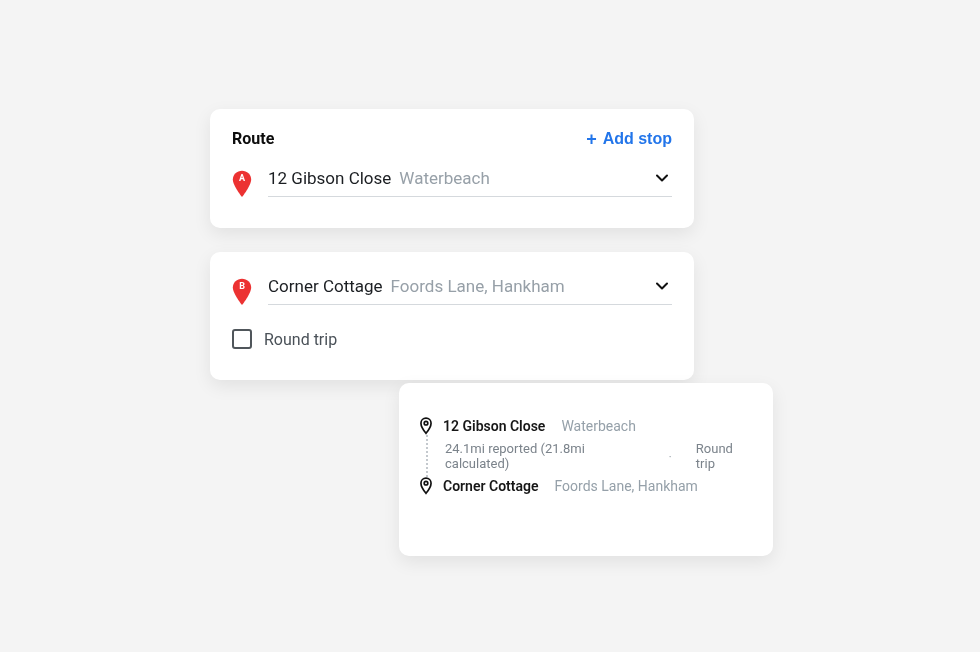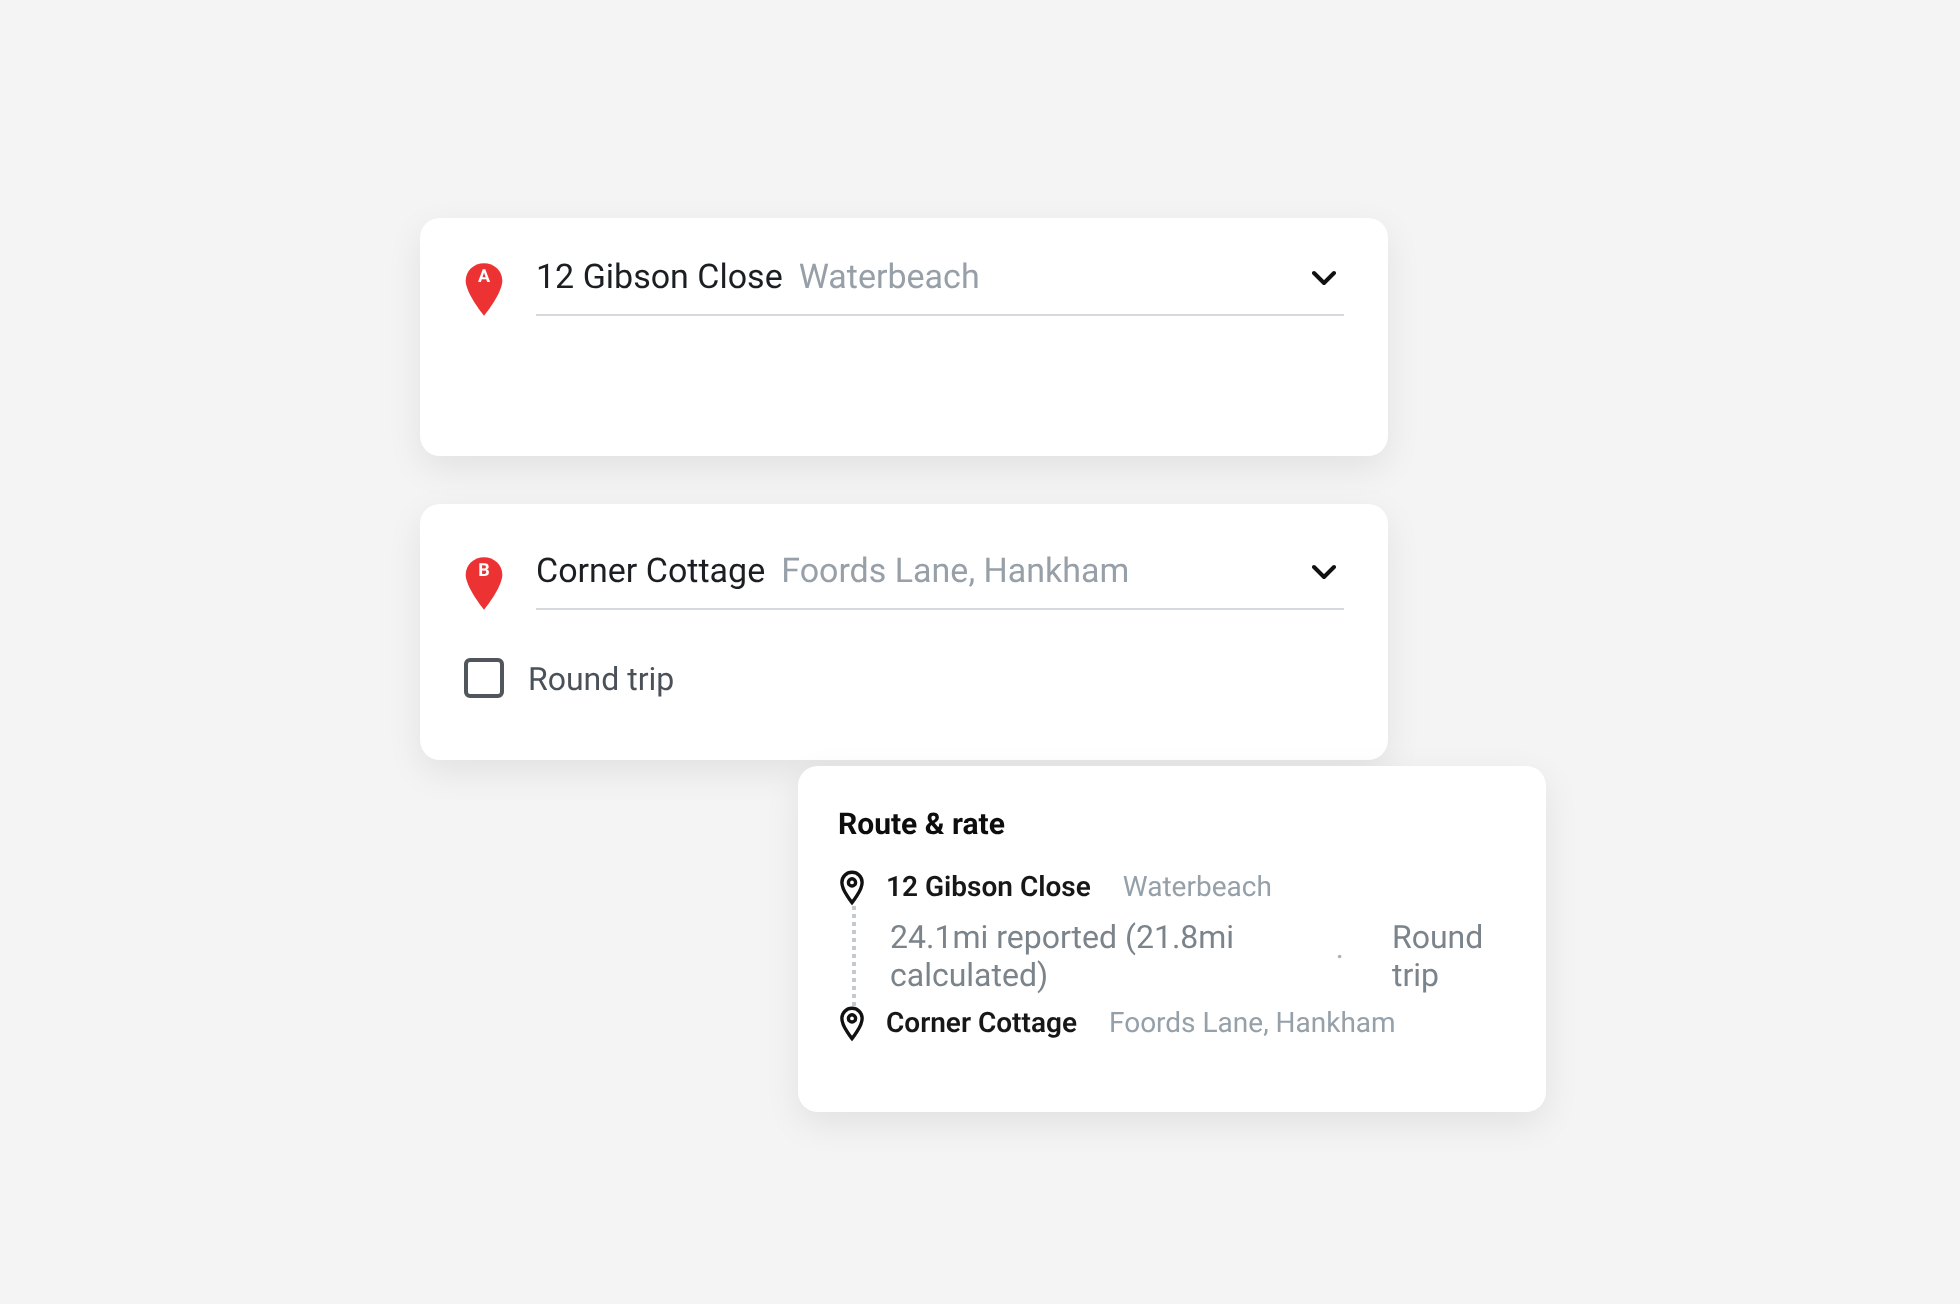--- a/index.html
+++ b/index.html
@@ -66,33 +66,40 @@
     .rr-primary { font-size: 14px; font-weight: 600; color: #171717; }
     .rr-secondary { font-size: 14px; color: #95a0a9; margin-left: 6px; }
 
     .rr-detail {
       margin-left: 7px;
       border-left: 2px dotted #c4c9ce;
       padding: 6px 0 6px 17px;
       display: flex; flex-direction: column; gap: 6px;
     }
     .rr-detail-line {
-      font-size: 16px;
+      font-size: 13px;
       color: #7b838b;
       display: flex;
       align-items: center;
       gap: 24px;
       justify-content: center;
     }
     .dot-sep { color: #aab2b8; }
   </style>
 </head>
 <body>
 
 <div id="card1" class="card">
+  <div id="card1-header">
+    <div class="section-title">Route</div>
+    <button class="add-stop-btn">
+      <span class="plus-icon">+</span>
+      <span>Add stop</span>
+    </button>
+  </div>
   <div class="stop-row">
     <span class="pin">
       <svg viewBox="0 0 24 32">
           <path fill="#ec3232" d="M12 0C6 0 1 4.5 1 10.5c0 7.5 11 21 11 21s11-13.5 11-21C23 4.5 18 0 12 0z"></path>
           <circle cx="12" cy="10" r="8" fill="#ec3232"></circle>
         </svg>
       <span class="pin-letter">A</span>
     </span>
     <div class="stop-field">
       <span class="primary-text">12 Gibson Close</span>
@@ -125,21 +132,20 @@
       </span>
     </div>
   </div>
   <div class="roundtrip-row">
     <span class="cbx" role="checkbox" aria-checked="false"></span>
     <span class="roundtrip-label">Round trip</span>
   </div>
 </div>
 
 <div id="card3" class="card">
-  <div class="section-title">Route &amp; rate</div>
   <div class="rr-body">
 
     <div class="rr-row">
       <span class="rr-pin">
         <svg viewBox="0 0 24 32">
             <path fill="none" stroke="#111" stroke-width="3" d="M12 2C7 2 3 6 3 11c0 7 9 18 9 18s9-11 9-18c0-5-4-9-9-9z"></path>
             <circle cx="12" cy="11" r="3.2" fill="none" stroke="#111" stroke-width="3"></circle>
           </svg>
       </span>
       <span class="rr-primary">12 Gibson Close</span>

